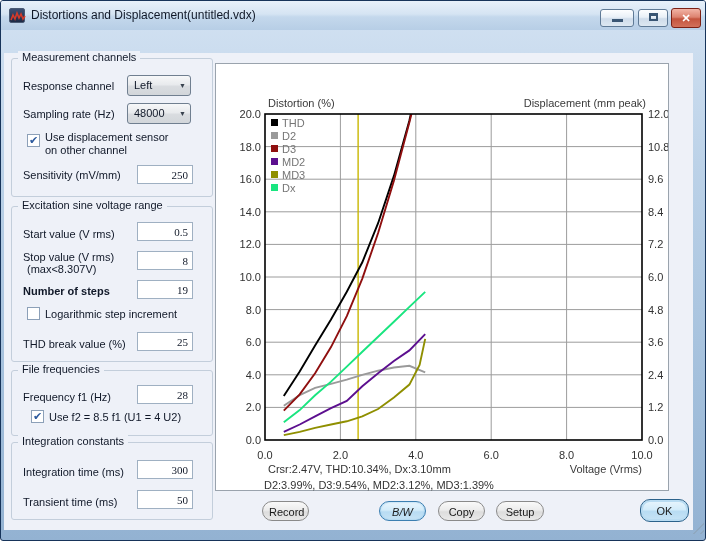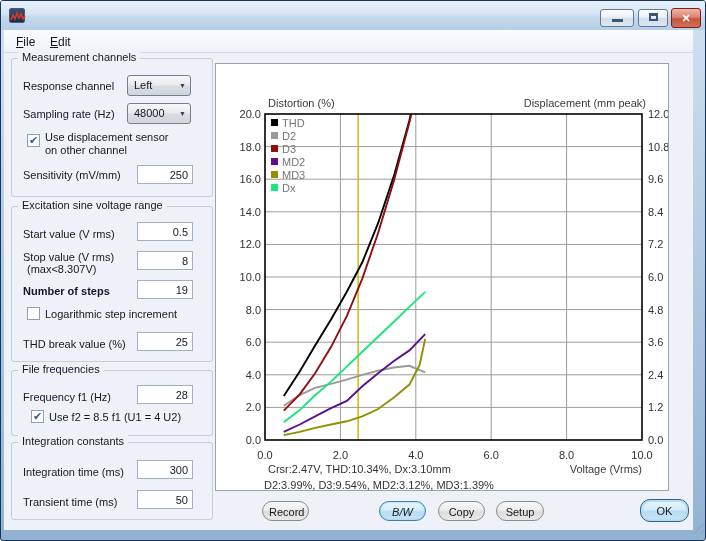--- a/index.html
+++ b/index.html
@@ -25,21 +25,21 @@
   .menubar{position:absolute;left:3px;top:29px;width:689px;height:23px;
            background:linear-gradient(180deg,#fafcfe,#eef2f8);border-bottom:1px solid #d2d9e2;}
   .menu-item{position:absolute;top:3px;font-size:12px;color:#101828;padding:2px 6px;cursor:default;}
   .menu-item::first-letter{text-decoration:underline;}
   .client{position:absolute;left:3px;top:52px;width:689px;height:477px;background:#eef1f8;}
   
   .group{position:absolute;border:1px solid #c3cedb;border-radius:3px;}
   .group-title{position:absolute;top:-8px;left:6px;background:#eef1f8;padding:0 4px;font-size:11px;color:#101828;white-space:nowrap;}
   .lbl{position:absolute;font-size:11px;color:#101828;white-space:nowrap;}
   .field{position:absolute;width:56px;height:19px;border:1px solid #9fb0c2;background:#fff;
-         font-size:11px;color:#101828;text-align:right;padding:0 4px 0 2px;font-family:Liberation Sans, sans-serif;}
+         font-size:11px;color:#101828;text-align:right;padding:0 4px 0 2px;font-family:Liberation Serif, serif;}
   .combo{position:absolute;width:64px;height:21px;border:1px solid #707f90;border-radius:3px;
          background:linear-gradient(180deg,#f7f8f9 0%,#e8eaed 45%,#d9dce0 55%,#d2d6da 100%);}
   .combo .val{position:absolute;left:6px;top:3px;font-size:11px;color:#101828;}
   .combo .arrow{position:absolute;right:4px;top:6px;font-size:7px;color:#38424e;}
   .cb{position:absolute;width:13px;height:13px;background:#fff;border:1px solid #8ca0b8;}
   .cb.checked::after{content:"\2714";position:absolute;left:1px;top:-1px;font-size:11px;color:#2d5a9e;}
   
   .chart-panel{position:absolute;left:214px;top:62px;width:454px;height:428px;background:#fff;border:1px solid #9aa3ad;}
   .chart-title{position:absolute;font-size:11px;color:#3a3a3a;white-space:nowrap;}
   .status-line{position:absolute;font-size:11px;color:#333;white-space:nowrap;}
@@ -59,29 +59,26 @@
 <body>
 
 <div class="window">
 
   <div class="titlebar">
     <div class="app-icon">
       <svg width="16" height="15" viewBox="0 0 16 15">
         <polyline points="1,11 3,6 5,10 7,4 9,9 11,5 13,10 15,7" fill="none" stroke="#d23a2a" stroke-width="1.6"></polyline>
       </svg>
     </div>
+    <div class="title-text">Distortions and Displacement(untitled.vdx)</div>
     <div class="winbtn btn-min"><span class="min-glyph"></span></div>
     <div class="winbtn btn-max"><span class="max-glyph"></span></div>
     <div class="btn-close"><span>✕</span></div>
   </div>
 
-  <div class="menubar">
-    <div class="menu-item" style="left:6px;">File</div>
-    <div class="menu-item" style="left:40px;">Edit</div>
-  </div>
 
   <div class="client"></div>
 
   <div class="group" style="left:10px;top:57px;width:202px;height:139px;">
     <span class="group-title">Measurement channels</span>
   </div>
   <div class="lbl" style="left:22px;top:79px;">Response channel</div>
   <div class="combo" style="left:126px;top:74px;">
     <span class="val">Left</span>
     <span class="arrow">▼</span>

